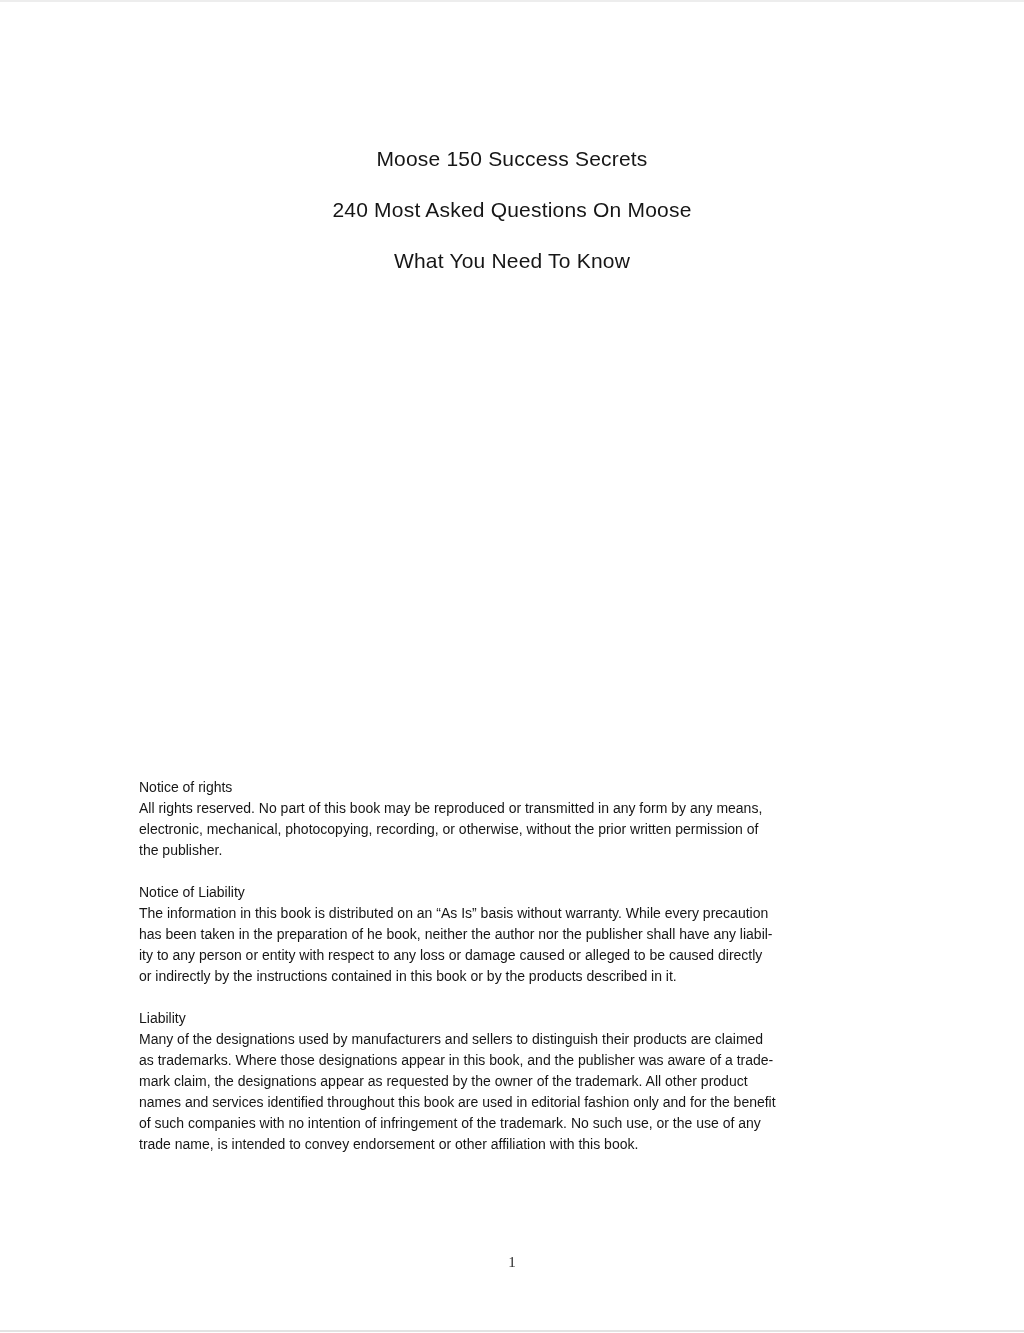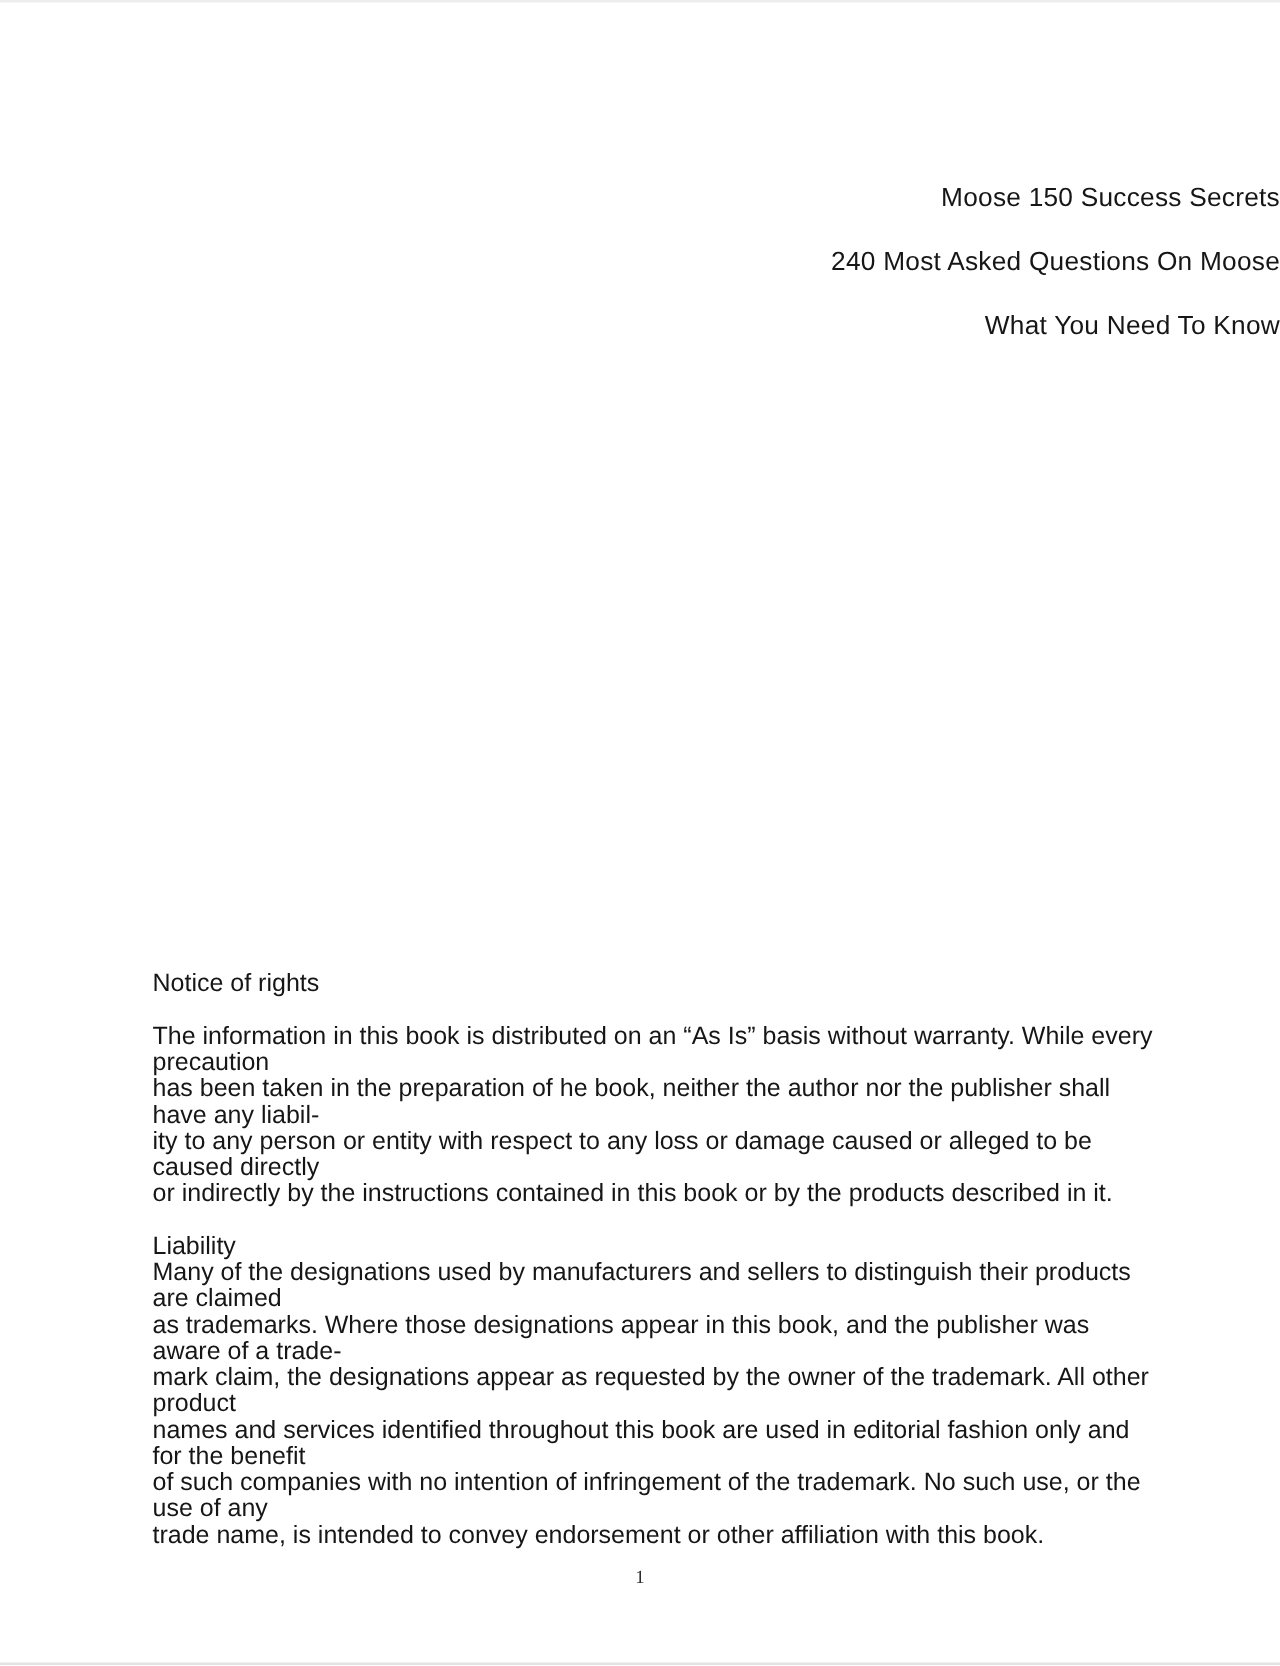--- a/index.html
+++ b/index.html
@@ -29,28 +29,27 @@
     top: 146px;
     left: 0;
     width: 100%;
     text-align: center;
     font-size: 21px;
     line-height: 25px;
     letter-spacing: 0.2px;
   }
   .title-line {
     margin: 0 0 26px 0;
-    text-align: right;
   }
   .body-block {
     position: absolute;
     top: 777px;
-    left: 122px;
+    left: 139px;
     width: 800px;
-    font-size: 20px;
+    font-size: 14px;
     line-height: 21px;
   }
   .section {
     margin: 0 0 21px 0;
   }
   .section-heading {
     white-space: pre-line;
   }
   .section-text {
     white-space: pre-line;
@@ -74,22 +73,26 @@
 
 <div class="title-block">
   <p class="title-line">Moose 150 Success Secrets</p>
   <p class="title-line">240 Most Asked Questions On Moose</p>
   <p class="title-line">What You Need To Know</p>
 </div>
 
 <div class="body-block">
   <div class="section">
     <div class="section-heading">Notice of rights</div>
+    <div class="section-text">All rights reserved. No part of this book may be reproduced or transmitted in any form by any means,
+electronic, mechanical, photocopying, recording, or otherwise, without the prior written permission of
+the publisher.</div>
   </div>
   <div class="section">
+    <div class="section-heading">Notice of Liability</div>
     <div class="section-text">The information in this book is distributed on an “As Is” basis without warranty. While every precaution
 has been taken in the preparation of he book, neither the author nor the publisher shall have any liabil-
 ity to any person or entity with respect to any loss or damage caused or alleged to be caused directly
 or indirectly by the instructions contained in this book or by the products described in it.</div>
   </div>
   <div class="section">
     <div class="section-heading">Liability</div>
     <div class="section-text">Many of the designations used by manufacturers and sellers to distinguish their products are claimed
 as trademarks. Where those designations appear in this book, and the publisher was aware of a trade-
 mark claim, the designations appear as requested by the owner of the trademark. All other product

